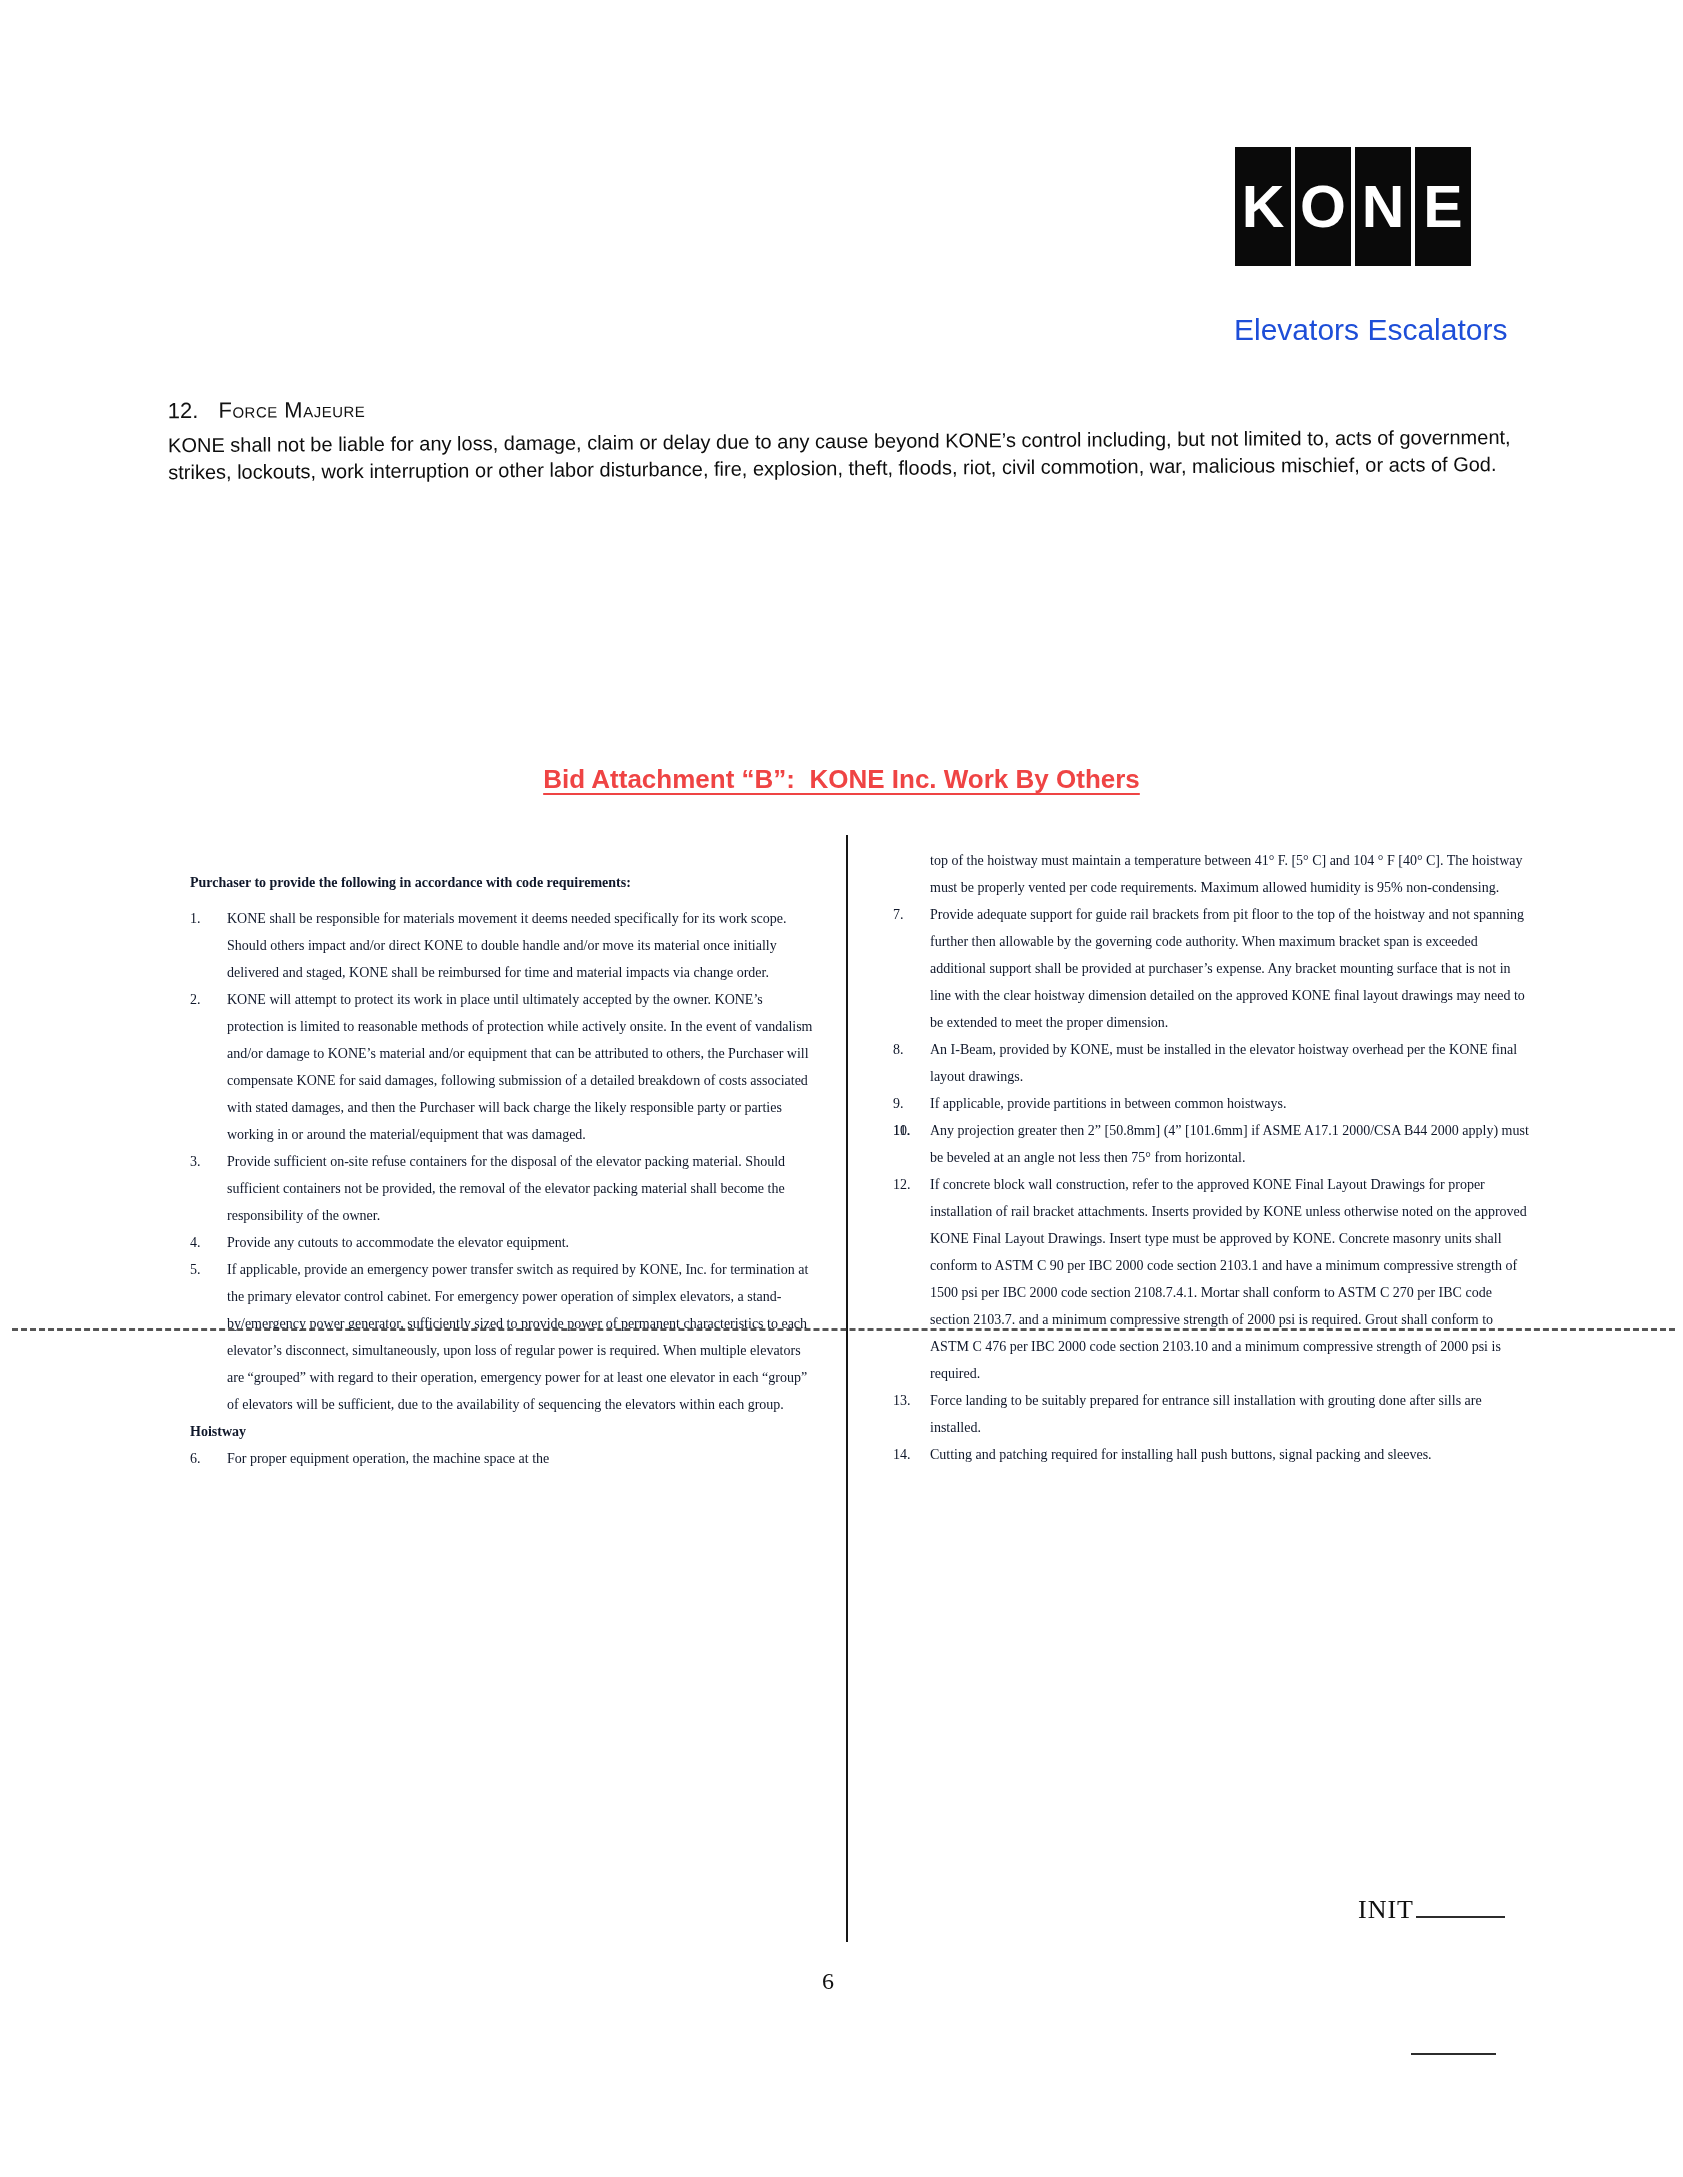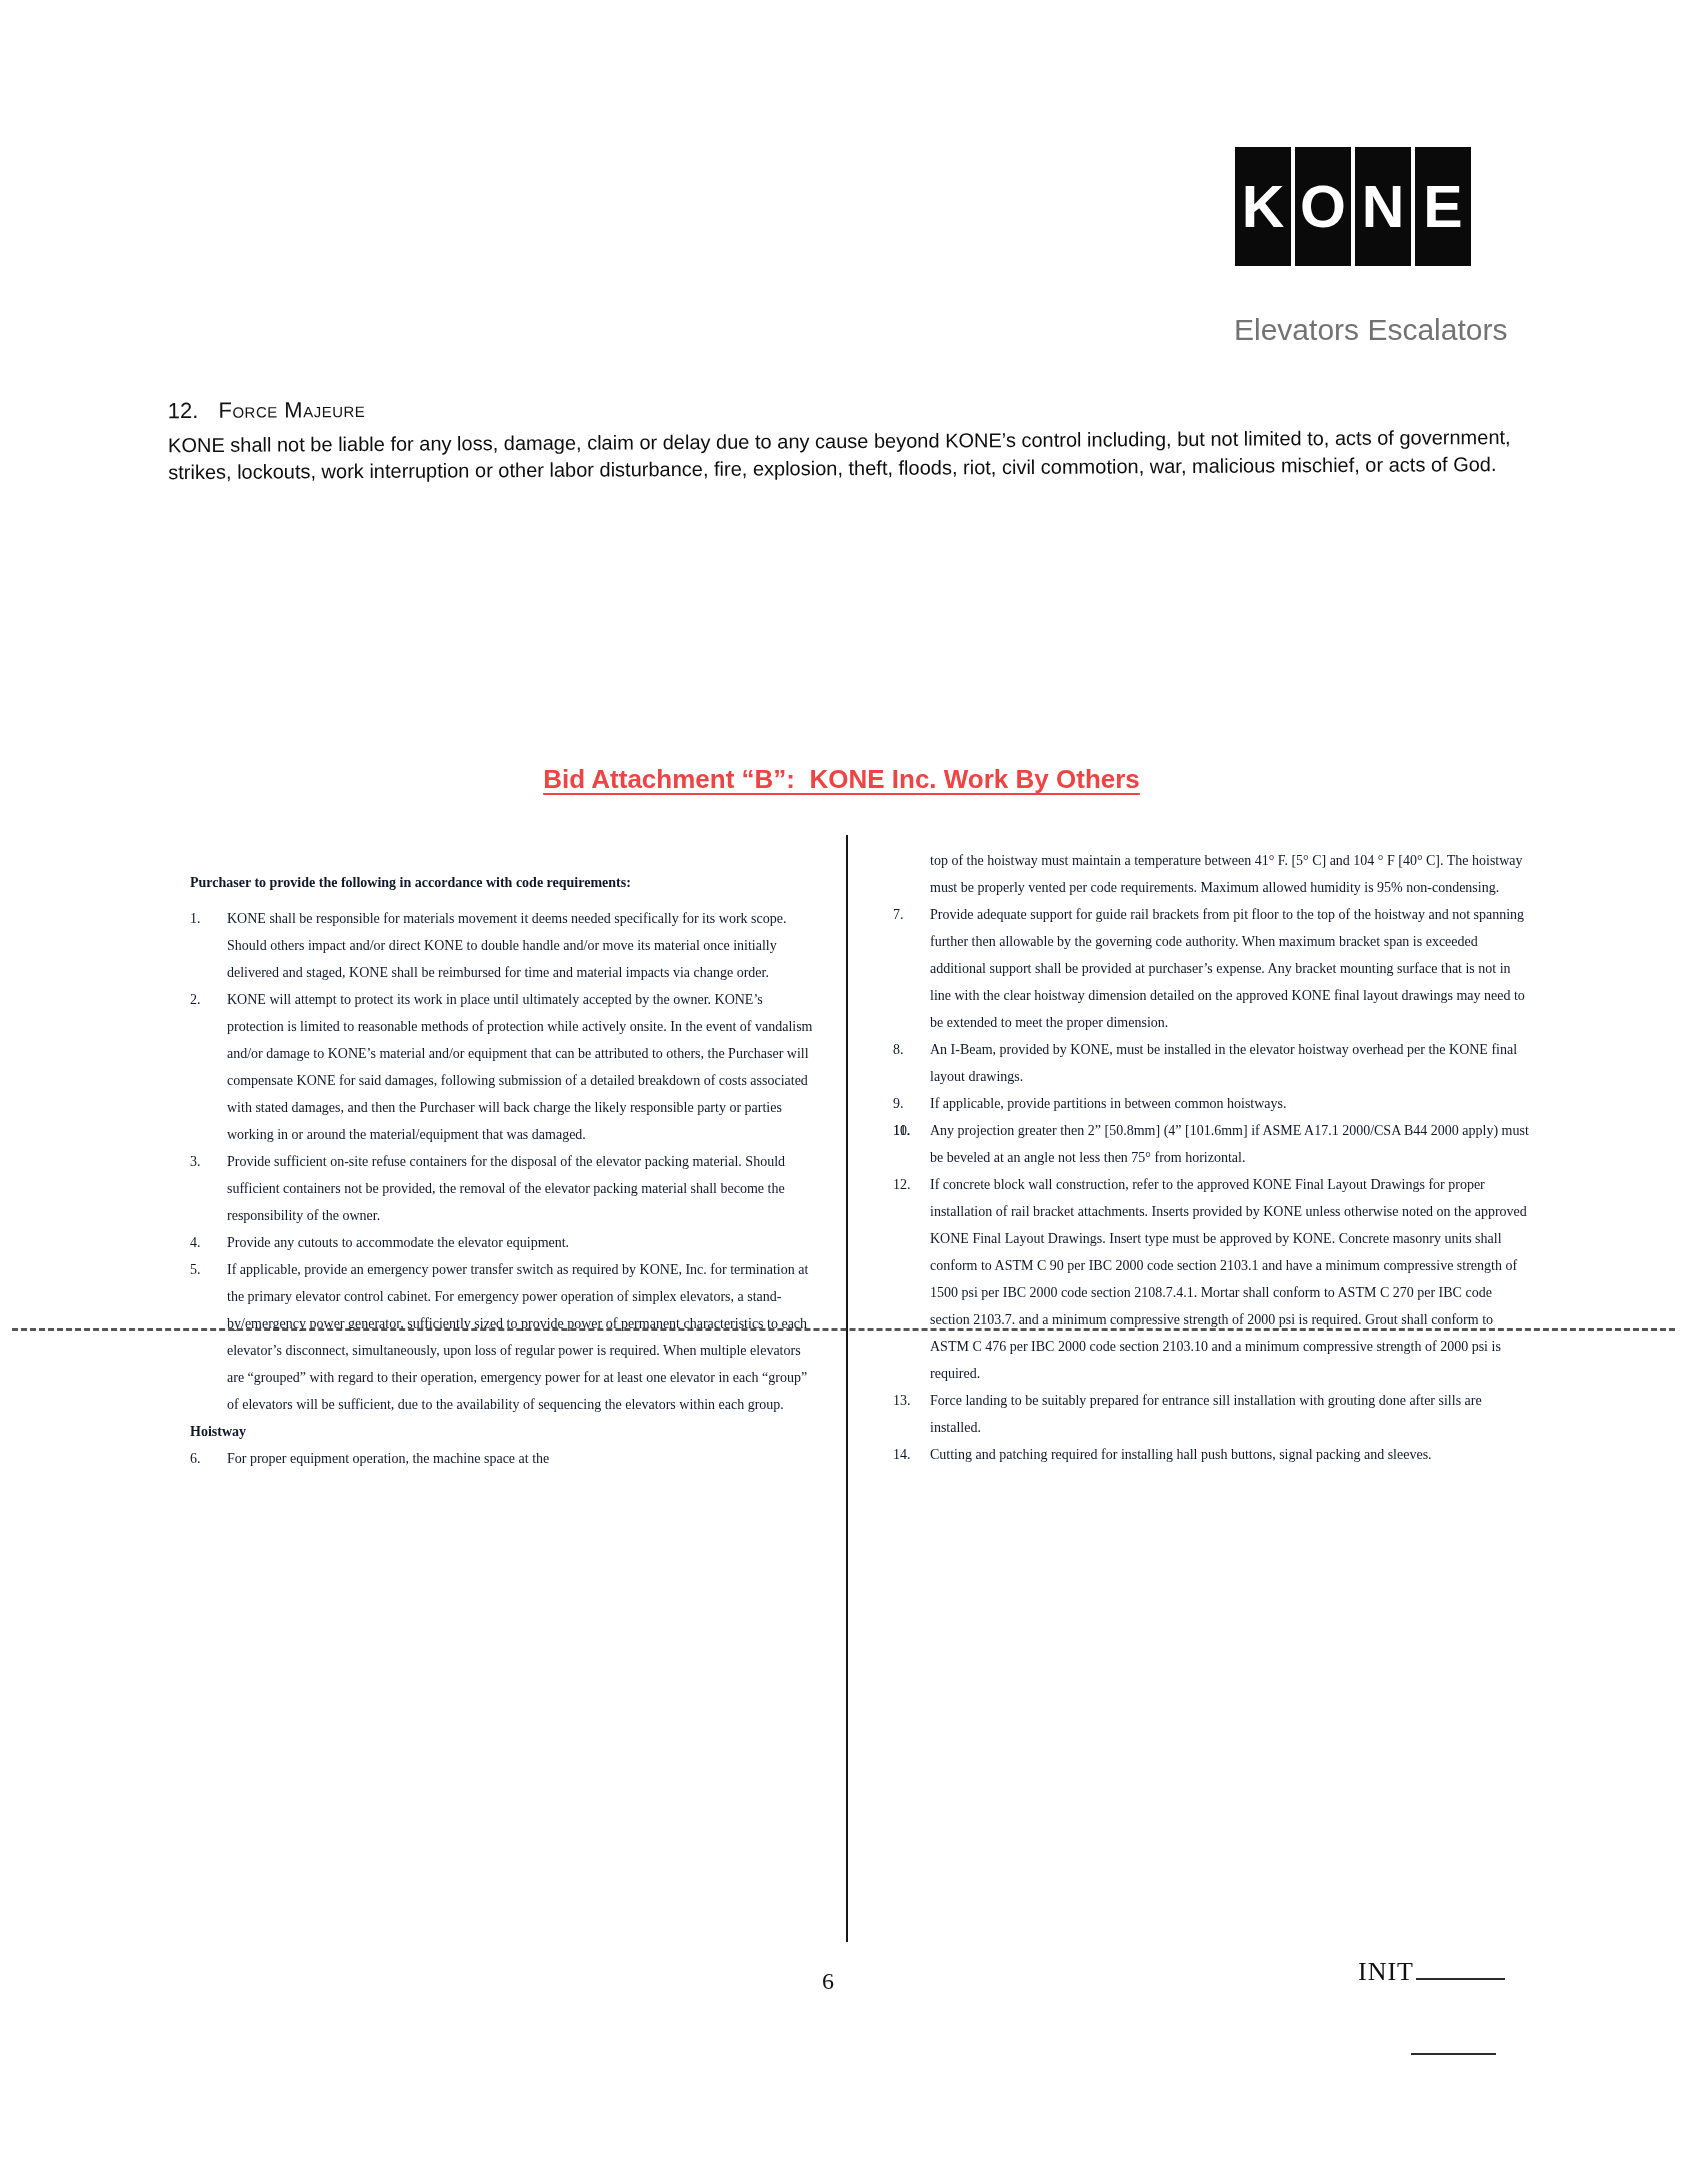--- a/index.html
+++ b/index.html
@@ -11,21 +11,21 @@
 
   
   .logo{position:absolute;left:1235px;top:147px;display:flex;gap:4px;}
   .logo .block{
     width:56px;height:119px;background:#0a0a0a;color:#fff;
     display:flex;align-items:center;justify-content:center;
     font-family:"Liberation Sans", sans-serif;font-weight:bold;font-size:59px;
   }
   .tagline{
     position:absolute;left:1234px;top:313px;width:297px;
-    font-family:"Liberation Sans", sans-serif;font-size:30px;letter-spacing:0px;color:#737373;
+    font-family:"Liberation Sans", sans-serif;font-size:30px;letter-spacing:0px;color:#1d4ed8;
   }
 
   
   .fm{position:absolute;left:168px;top:394px;width:1361px;
       font-family:"Liberation Sans", sans-serif;transform:rotate(-0.35deg);}
   .fm-head{font-size:22px;margin-bottom:8px;}
   .fm-num{margin-right:20px;}
   .fm-title{font-variant:small-caps;letter-spacing:0.5px;}
   .fm-body{font-size:20px;line-height:27px;color:#0d0d0d;}
 
@@ -50,21 +50,21 @@
   .divider{position:absolute;left:846px;top:835px;width:2px;height:1107px;background:#161616;}
 
   
   .artifact-line{
     position:absolute;left:12px;top:1328px;width:1663px;height:0;
     border-top:3px dashed #3a3a3a;opacity:.85;z-index:5;
   }
 
   
   .page-number{position:absolute;left:822px;top:1968px;font-size:24px;}
-  .init{position:absolute;left:1358px;top:1954px;font-size:26px;letter-spacing:1px;}
+  .init{position:absolute;left:1358px;top:1892px;font-size:26px;letter-spacing:1px;}
   .init-line{display:inline-block;width:89px;border-bottom:2px solid #2c2c2c;height:24px;margin-left:2px;}
   .short-line{position:absolute;left:1411px;top:2053px;width:85px;border-top:2px solid #2c2c2c;}
 </style>
 </head>
 <body>
 
 <div class="page">
 
   <div class="logo">
     <div class="block">

